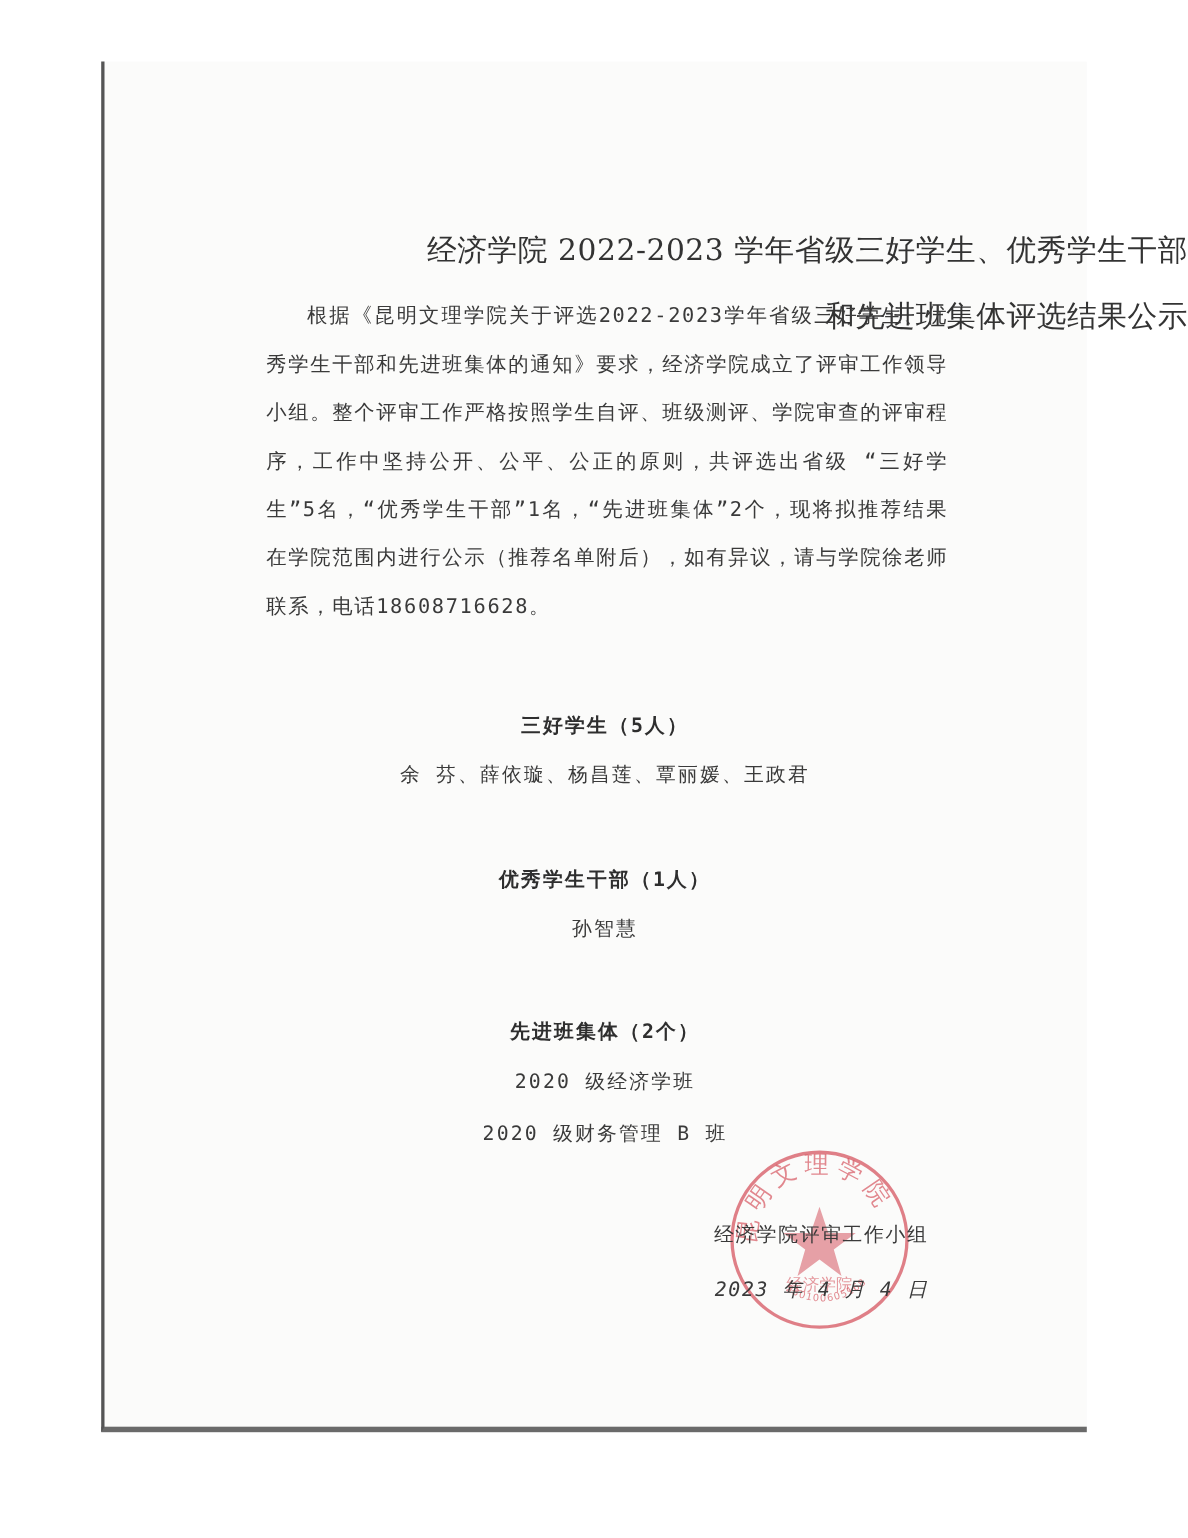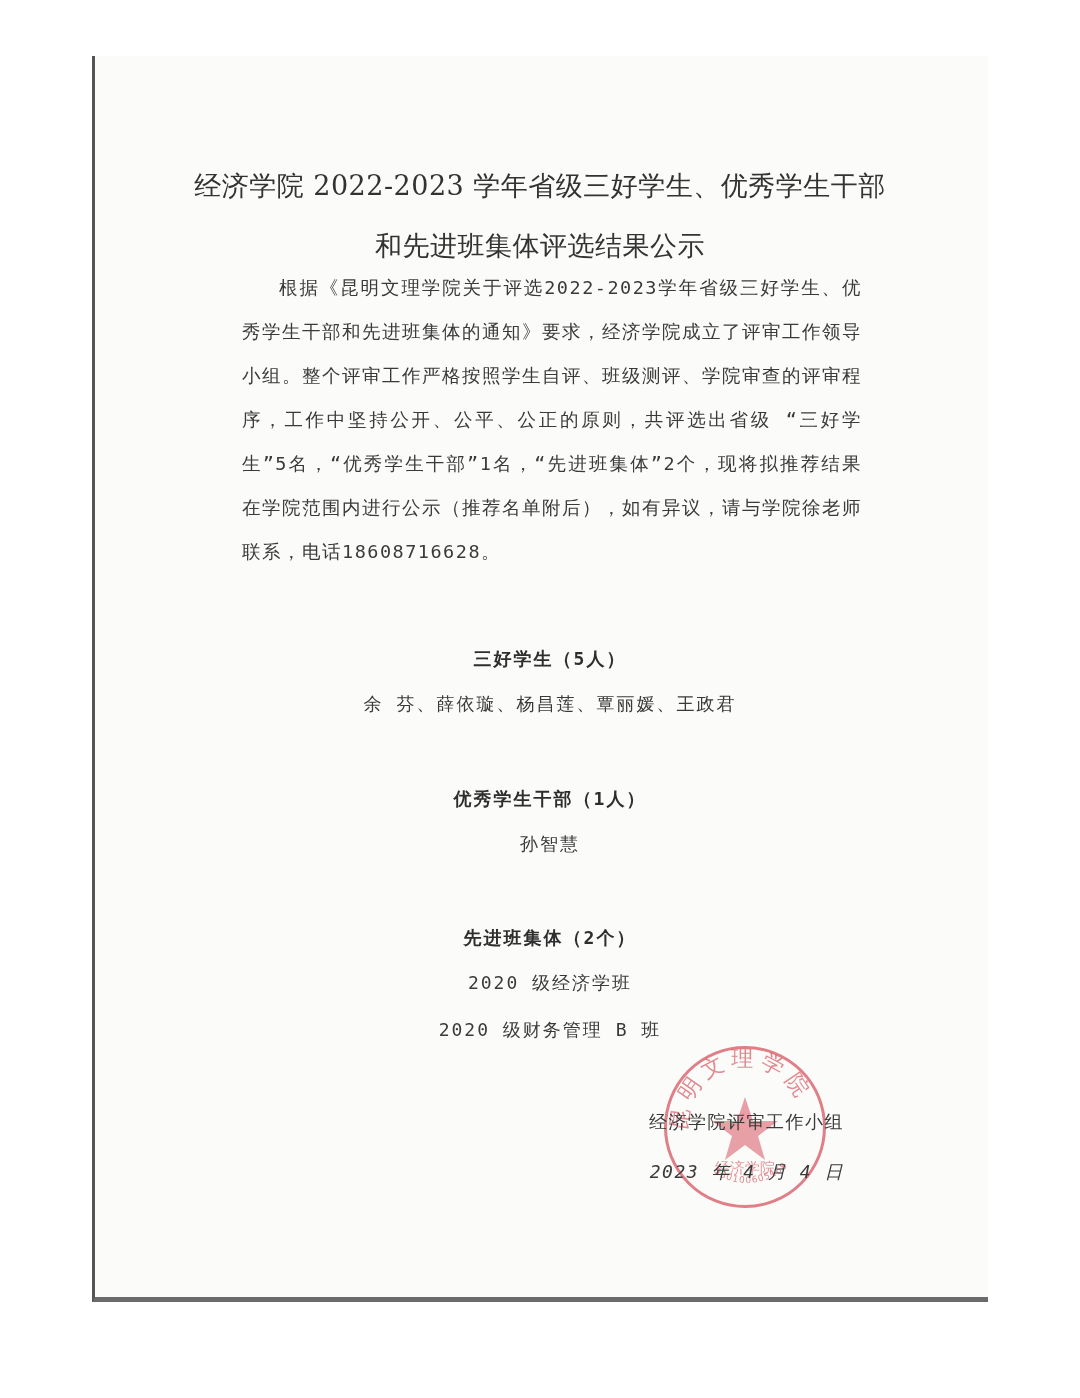--- a/index.html
+++ b/index.html
@@ -23,24 +23,25 @@
       height: 1246px;
       background: #fbfbfa;
       border-left: 3px solid #555;
       border-bottom: 5px solid #6a6a6a;
       box-sizing: border-box;
     }
     .title {
       position: absolute;
       left: 0;
       width: 1080px;
-      text-align: center;
+      text-align: right;
       font-size: 27px;
       color: #333;
       letter-spacing: 0.5px;
+      margin-top: 41px;
     }
     .title.l1 { top: 168px; }
     .title.l2 { top: 228px; }
 
     .body-para {
       position: absolute;
       left: 242px;
       top: 266px;
       width: 620px;
       font-size: 18.5px;

